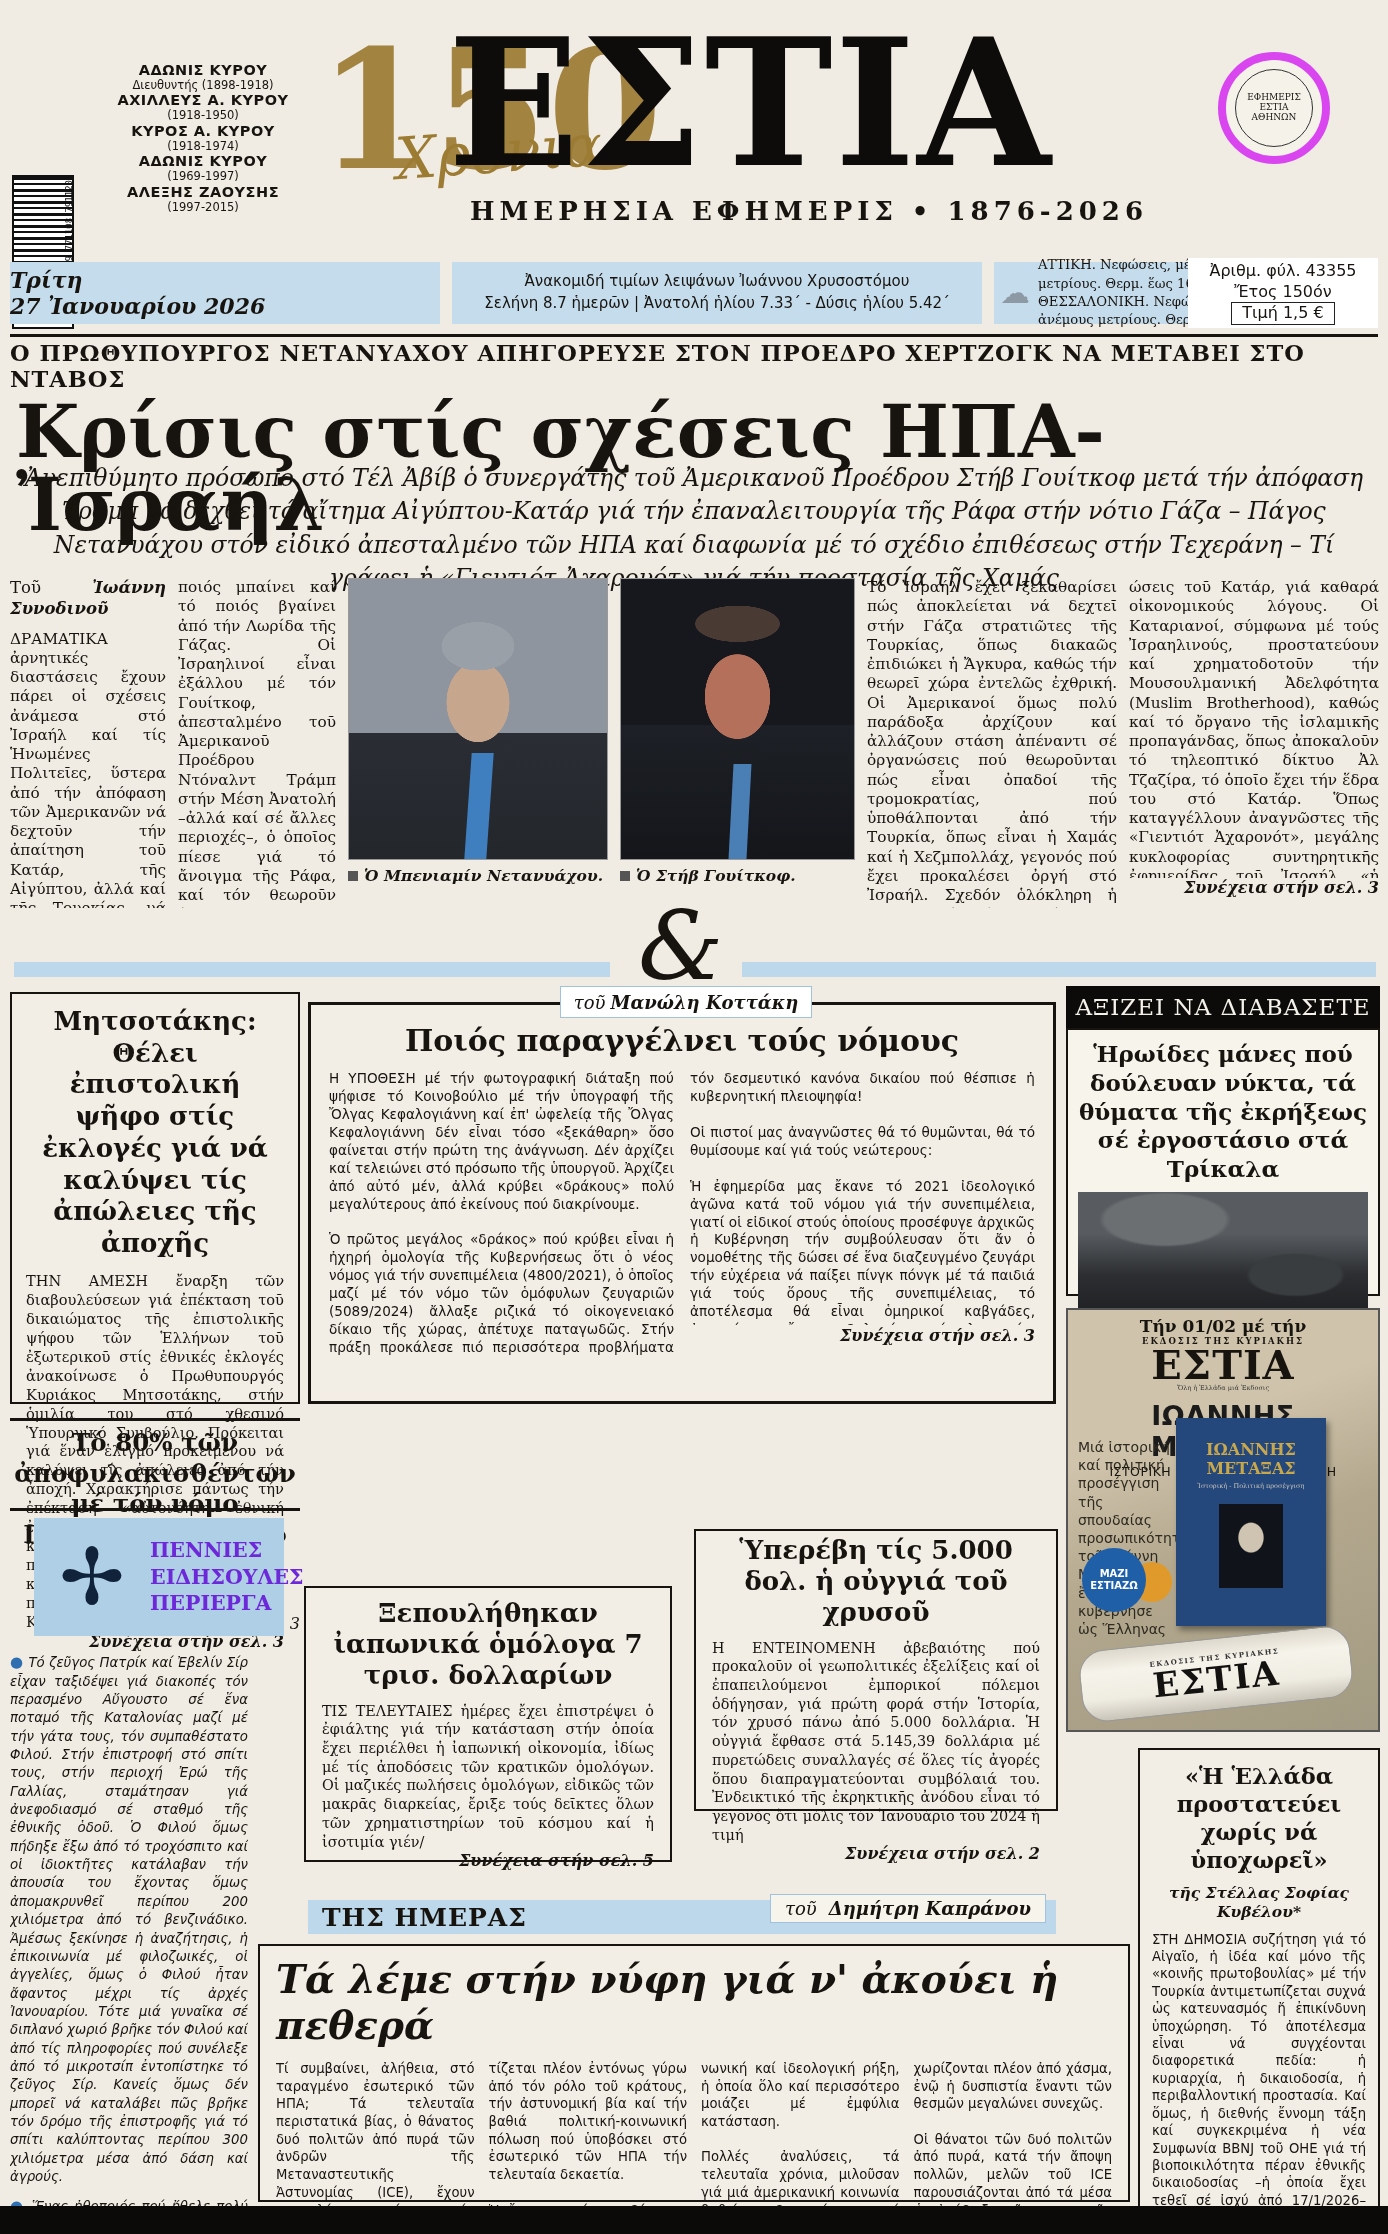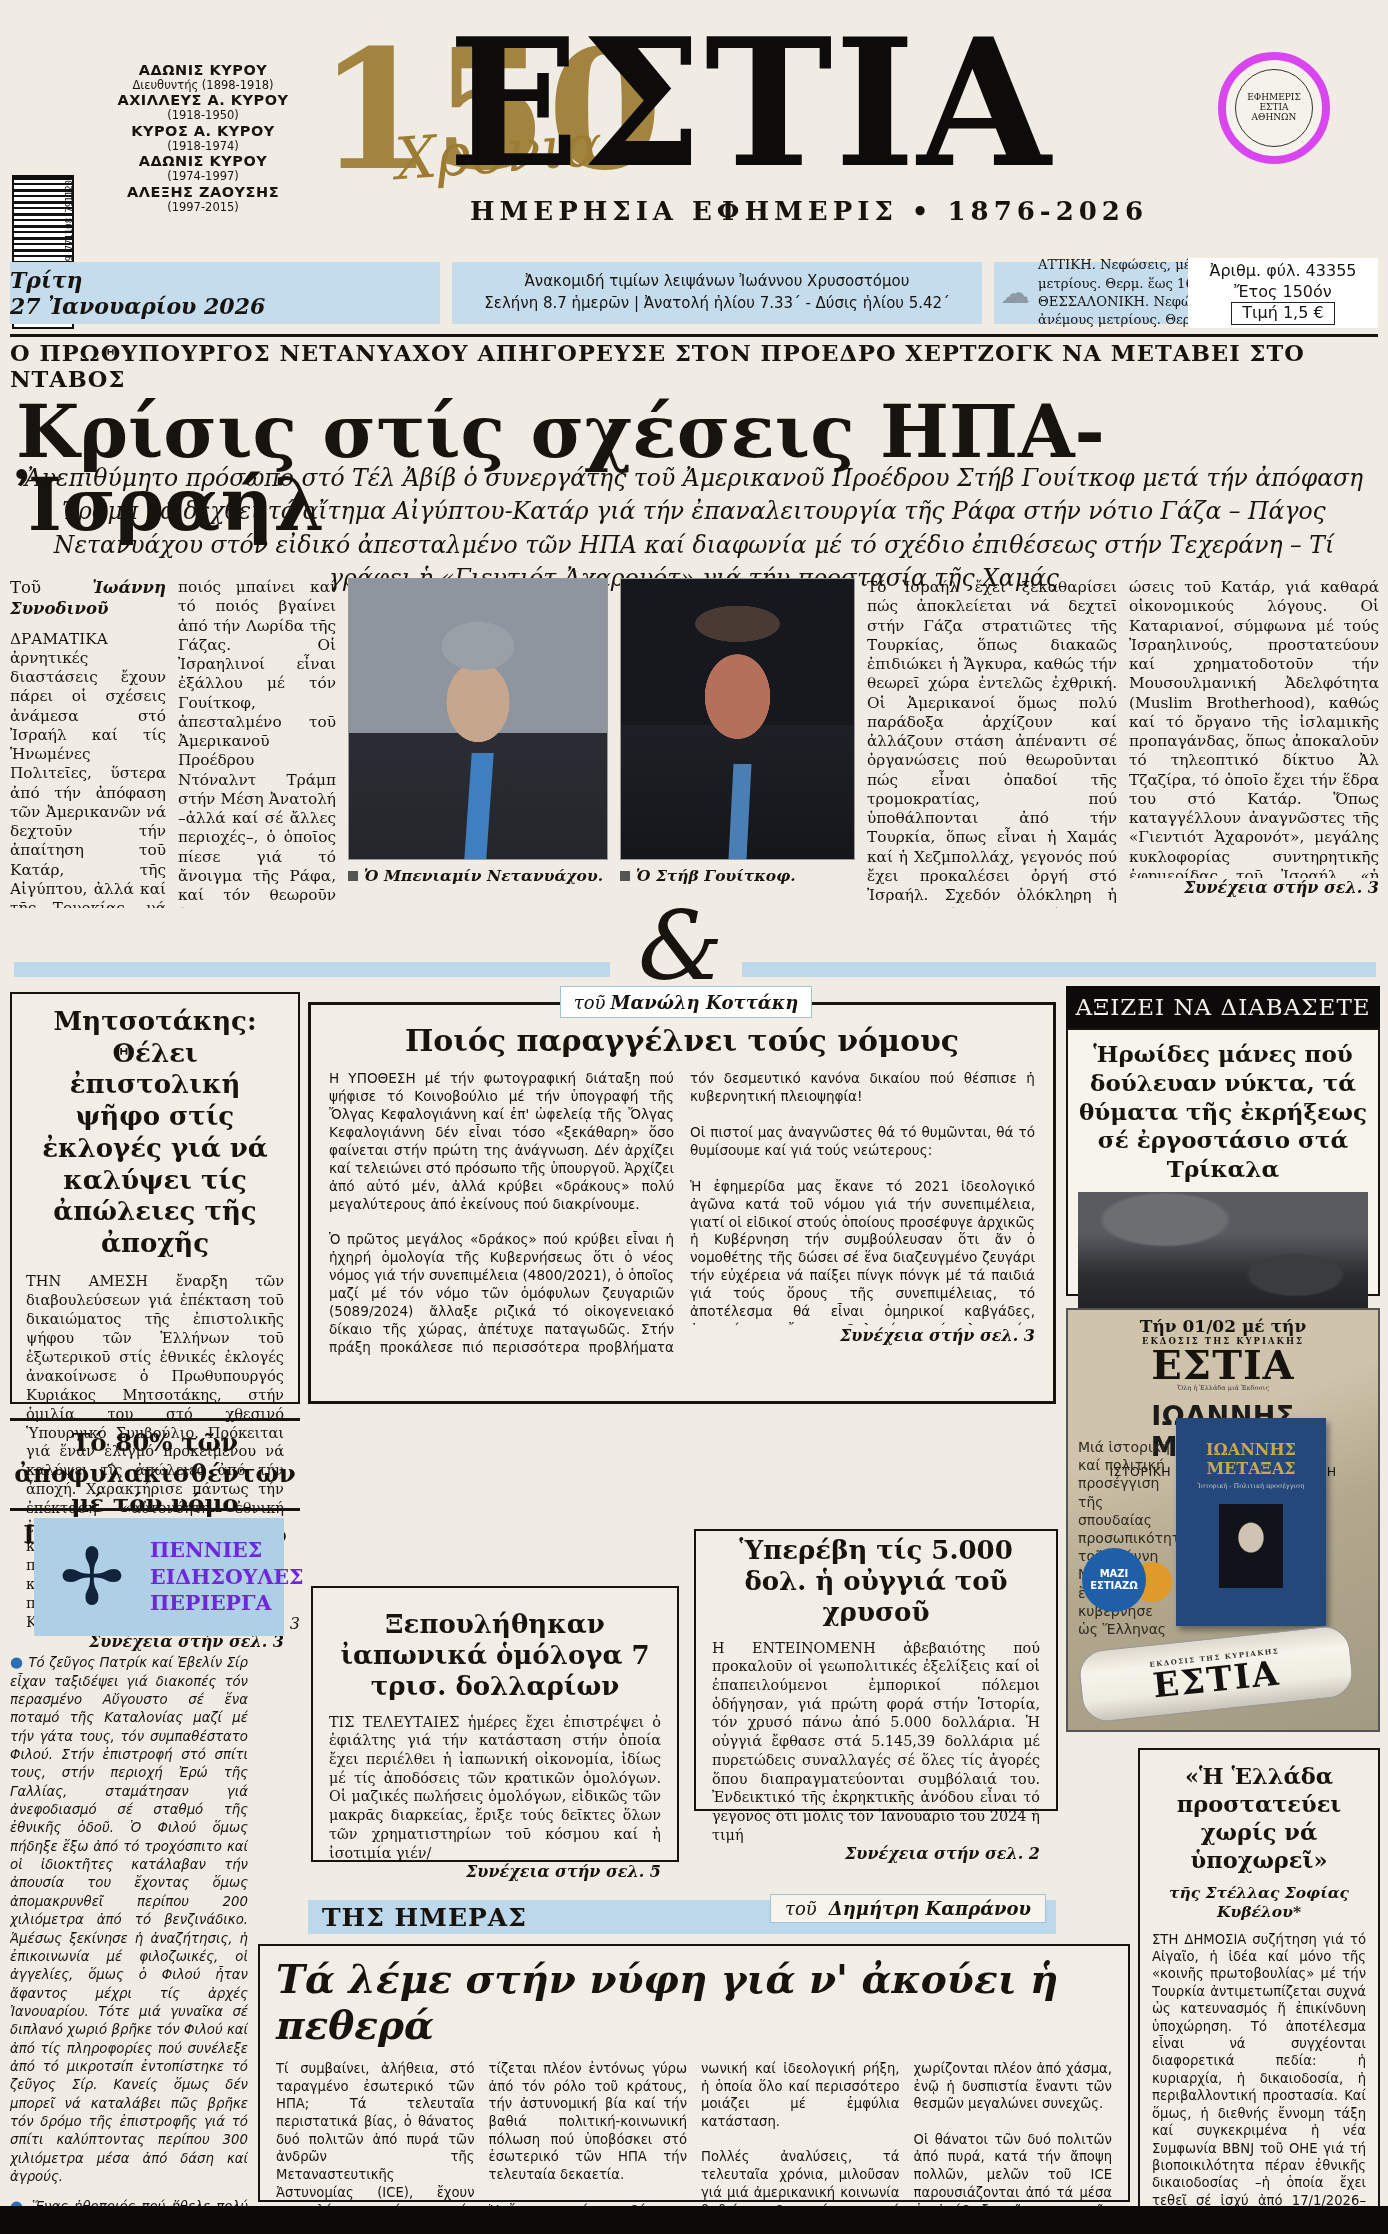--- a/index.html
+++ b/index.html
@@ -128,21 +128,21 @@
   
   .pennies-box{left:34px;top:1518px;width:250px;height:118px;background:#aecfe6;display:flex;align-items:center;gap:10px;padding:0 10px;box-sizing:border-box;}
   .flower{width:96px;height:96px;flex:0 0 96px;display:flex;align-items:center;justify-content:center;
      font-size:78px;line-height:1;color:#10233a;}
   .pennies-labels{font-weight:bold;font-size:20.5px;line-height:1.3;color:#6d28d9;}
   .briefs{left:10px;top:1652px;width:238px;height:570px;font-style:italic;font-size:13.3px;line-height:1.38;overflow:hidden;
      font-family:"DejaVu Sans","Liberation Sans",sans-serif;}
   .briefs .bullet{color:#2f6fb1;font-size:15px;}
   .briefs p{margin:0 0 10px 0;}
   
-  .bonds-box{left:311px;top:1586px;width:368px;height:276px;padding:21px 16px;}
+  .bonds-box{left:304px;top:1586px;width:368px;height:276px;padding:10px 16px;}
   .gold-box{left:694px;top:1529px;width:364px;height:282px;padding:4px 16px;}
   .midtitle{font-weight:bold;font-size:26px;line-height:1.2;text-align:center;margin-bottom:10px;}
   .midbody{font-size:14.4px;line-height:1.3;}
   .imeras-bar{left:308px;top:1900px;width:748px;height:34px;background:#bdd8ea;display:flex;align-items:center;}
   .imeras-label{font-weight:bold;font-size:25px;padding-left:14px;letter-spacing:1px;}
   .kapranou{position:absolute;right:10px;top:-6px;background:#f7f4ec;border:1px solid #9fc3dc;
      padding:3px 14px;font-size:18px;font-style:italic;}
   .kapranou b{margin-left:12px;}
   .taleme{left:258px;top:1944px;width:872px;height:258px;padding:10px 16px;}
   .taleme-title{font-weight:bold;font-style:italic;font-size:39px;text-align:left;margin-bottom:12px;}
@@ -165,21 +165,21 @@
   <div class="abs barcode-num">9 771108 791120</div>
 
   <div class="abs founders">
     <div class="founder-name">ΑΔΩΝΙΣ ΚΥΡΟΥ</div>
     <div class="founder-detail">Διευθυντής (1898-1918)</div>
     <div class="founder-name">ΑΧΙΛΛΕΥΣ Α. ΚΥΡΟΥ</div>
     <div class="founder-detail">(1918-1950)</div>
     <div class="founder-name">ΚΥΡΟΣ Α. ΚΥΡΟΥ</div>
     <div class="founder-detail">(1918-1974)</div>
     <div class="founder-name">ΑΔΩΝΙΣ ΚΥΡΟΥ</div>
-    <div class="founder-detail">(1974-1997)</div>
+    <div class="founder-detail">(1969-1997)</div>
     <div class="founder-name">ΑΛΕΞΗΣ ΖΑΟΥΣΗΣ</div>
     <div class="founder-detail">(1997-2015)</div>
   </div>
 
   <div class="abs anniv-150">150</div>
   <div class="abs anniv-word">Χρόνια</div>
   <div class="abs masthead">ΕΣΤΙΑ</div>
   <div class="abs masthead-sub">ΗΜΕΡΗΣΙΑ ΕΦΗΜΕΡΙΣ • 1876-2026</div>
   <div class="abs seal">
     <div class="seal-inner">ΕΦΗΜΕΡΙΣ ΕΣΤΙΑ ΑΘΗΝΩΝ</div>

